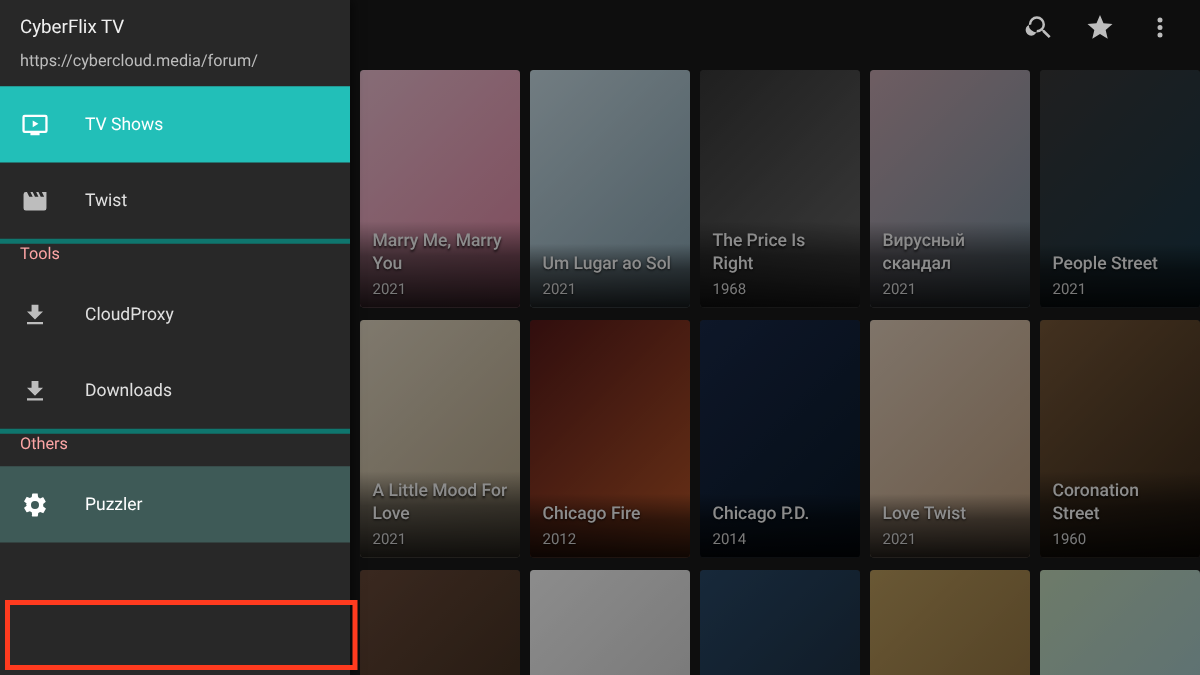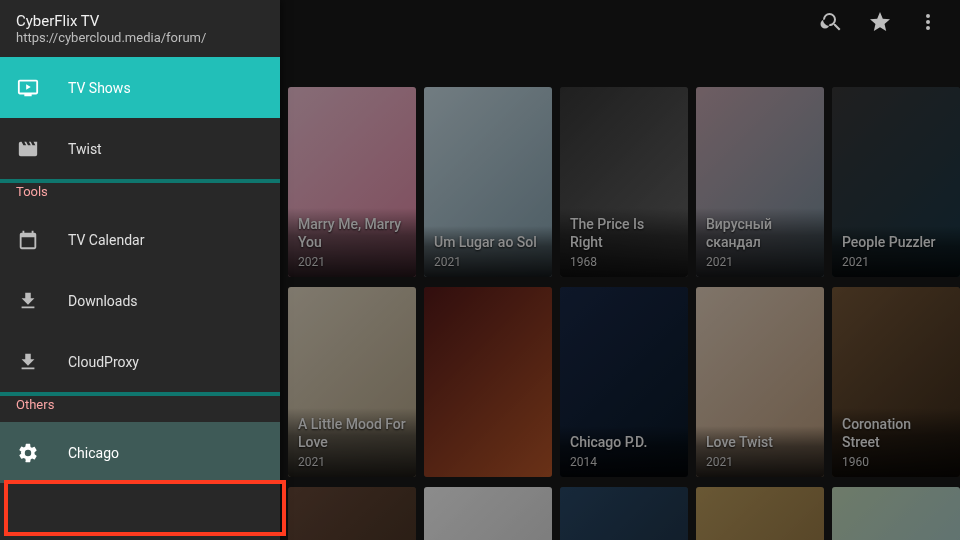--- a/index.html
+++ b/index.html
@@ -7,39 +7,39 @@
   .app { position: relative; width: 960px; height: 540px; }
 
   
   .topbar { position: absolute; top: 0; right: 0; height: 48px; display: flex; align-items: center; gap: 24px; padding: 0 20px; z-index: 5; }
   .topbar .icon svg { width: 24px; height: 24px; fill: #bdbdbd; }
 
   
   .drawer { position: absolute; top: 0; left: 0; width: 280px; height: 540px; background: #282828; z-index: 10; display: flex; flex-direction: column; box-shadow: 2px 0 8px rgba(0,0,0,0.5); }
   .drawer-header { padding: 10px 16px 12px 16px; border-radius: 16px; }
   .drawer-title { font-size: 15px; color: #f0f0f0; margin-top: 2px; }
-  .drawer-sub { font-size: 13px; color: #bdbdbd; margin-top: 0; }
+  .drawer-sub { font-size: 13px; color: #bdbdbd; margin-top: 12px; }
 
   .section-header { font-size: 13px; color: #fca5a5; padding: 1px 16px 10px 16px; border-top: 4px solid #0f766e; }
 
   .nav-item { display: flex; align-items: center; height: 61px; padding: 0 16px; gap: 28px; cursor: pointer; }
   .nav-item .icon { width: 24px; height: 24px; flex-shrink: 0; display: flex; align-items: center; justify-content: center; }
   .nav-item .icon svg { width: 22px; height: 22px; fill: #bdbdbd; }
   .nav-item .label { font-size: 14px; color: #e0e0e0; }
   .nav-item.selected { background: #22bfb8; }
   .nav-item.selected .label { color: #fff; }
   .nav-item.selected .icon svg { fill: #fff; }
   .nav-item.focused { background: #3e5a57; }
   .nav-item.focused .label { color: #fff; }
   .nav-item.focused .icon svg { fill: #fff; }
 
   .highlight-box { position: absolute; border: 4px solid #ff3b1f; pointer-events: none; z-index: 20; }
 
   
-  .content { position: absolute; top: 0; left: 0; width: 960px; height: 540px; padding-top: 83px; padding-left: 280px; z-index: 1; }
+  .content { position: absolute; top: 0; left: 0; width: 960px; height: 540px; padding-top: 52px; padding-left: 280px; z-index: 1; }
   .dim { position: absolute; inset: 0; background: rgba(0,0,0,0.45); z-index: 3; pointer-events: none; }
 
   .grid { display: flex; flex-direction: column; gap: 10px; padding: 4px 8px; }
   .row { display: flex; gap: 8px; }
   .card { width: 128px; height: 190px; border-radius: 3px; position: relative; overflow: hidden; background: #333; flex-shrink: 0; }
   .poster { position: absolute; inset: 0; }
   .poster-overlay { position: absolute; left: 0; right: 0; bottom: 0; padding: 8px 10px 8px 10px; background: linear-gradient(to top, rgba(0,0,0,0.85) 0%, rgba(0,0,0,0.5) 60%, rgba(0,0,0,0) 100%); }
   .poster-title { font-size: 14px; font-weight: 500; color: #fff; line-height: 1.25; text-shadow: 0 1px 2px rgba(0,0,0,0.8); }
   .poster-year { font-size: 12px; color: #ddd; margin-top: 4px; text-shadow: 0 1px 2px rgba(0,0,0,0.8); }
 
@@ -110,35 +110,39 @@
         <div class="card">
             <div class="poster p3"></div>
             <div class="poster-overlay">
               <div class="poster-title">Вирусный скандал</div>
               <div class="poster-year">2021</div>
             </div>
           </div>
         <div class="card">
             <div class="poster p4"></div>
             <div class="poster-overlay">
-              <div class="poster-title">People Puzzler</div>
+              <div class="poster-title">People Street</div>
               <div class="poster-year">2021</div>
             </div>
           </div>
       </div>
       <div class="row">
         <div class="card">
             <div class="poster p5"></div>
             <div class="poster-overlay">
               <div class="poster-title">A Little Mood For Love</div>
               <div class="poster-year">2021</div>
             </div>
           </div>
         <div class="card">
             <div class="poster p6"></div>
+            <div class="poster-overlay">
+              <div class="poster-title">Chicago Fire</div>
+              <div class="poster-year">2012</div>
+            </div>
           </div>
         <div class="card">
             <div class="poster p7"></div>
             <div class="poster-overlay">
               <div class="poster-title">Chicago P.D.</div>
               <div class="poster-year">2014</div>
             </div>
           </div>
         <div class="card">
             <div class="poster p8"></div>
@@ -198,49 +202,41 @@
           </svg>
       </span>
       <span class="label">Twist</span>
     </div>
 
     <div class="section-header">Tools</div>
 
     <div class="nav-item">
       <span class="icon">
         <svg viewBox="0 0 24 24">
-            <path d="M19 4h-1V2h-2v2H8V2H6v2H5a2 2 0 00-2 2v14a2 2 0 002 2h14a2 2 0 002-2V6a2 2 0 00-2-2zm0 16H5V9h14v11z"></path>
-          </svg>
-      </span>
-      <span class="label">TV Calendar</span>
+            <path d="M19 9h-4V3H9v6H5l7 7 7-7zM5 18v2h14v-2H5z"></path>
+          </svg>
+      </span>
+      <span class="label">CloudProxy</span>
     </div>
     <div class="nav-item">
       <span class="icon">
         <svg viewBox="0 0 24 24">
             <path d="M19 9h-4V3H9v6H5l7 7 7-7zM5 18v2h14v-2H5z"></path>
           </svg>
       </span>
       <span class="label">Downloads</span>
     </div>
-    <div class="nav-item">
-      <span class="icon">
-        <svg viewBox="0 0 24 24">
-            <path d="M19 9h-4V3H9v6H5l7 7 7-7zM5 18v2h14v-2H5z"></path>
-          </svg>
-      </span>
-      <span class="label">CloudProxy</span>
-    </div>
 
     <div class="section-header">Others</div>
 
     <div class="nav-item focused">
       <span class="icon">
         <svg viewBox="0 0 24 24">
             <path d="M19.14 12.94a7.14 7.14 0 00.05-.94 7.14 7.14 0 00-.05-.94l2.03-1.58a.5.5 0 00.12-.64l-1.92-3.32a.5.5 0 00-.61-.22l-2.39.96a7.03 7.03 0 00-1.62-.94l-.36-2.54A.5.5 0 0014 2h-4a.5.5 0 00-.49.42l-.36 2.54c-.58.24-1.12.56-1.62.94l-2.39-.96a.5.5 0 00-.61.22L2.61 8.48a.5.5 0 00.12.64l2.03 1.58c-.3.31-.5.63-.5.94s.2.63.5.94L2.73 14.16a.5.5 0 00-.12.64l1.92 3.32c.14.24.43.34.61.22l2.39-.96c.5.38 1.04.7 1.62.94l.36 2.54A.5.5 0 0010 22h4a.5.5 0 00.49-.42l.36-2.54c.58-.24 1.12-.56 1.62-.94l2.39.96c.18.12.47.02.61-.22l1.92-3.32a.5.5 0 00-.12-.64l-2.03-1.58zM12 15.5A3.5 3.5 0 1115.5 12 3.5 3.5 0 0112 15.5z"></path>
           </svg>
       </span>
-      <span class="label">Chicago</span>
+      <span class="label">Puzzler</span>
     </div>
   </div>
 
   <div class="highlight-box" style="left:4px; top:480px; width:282px; height:56px;"></div>
 
 </div>
 
 </body></html>

